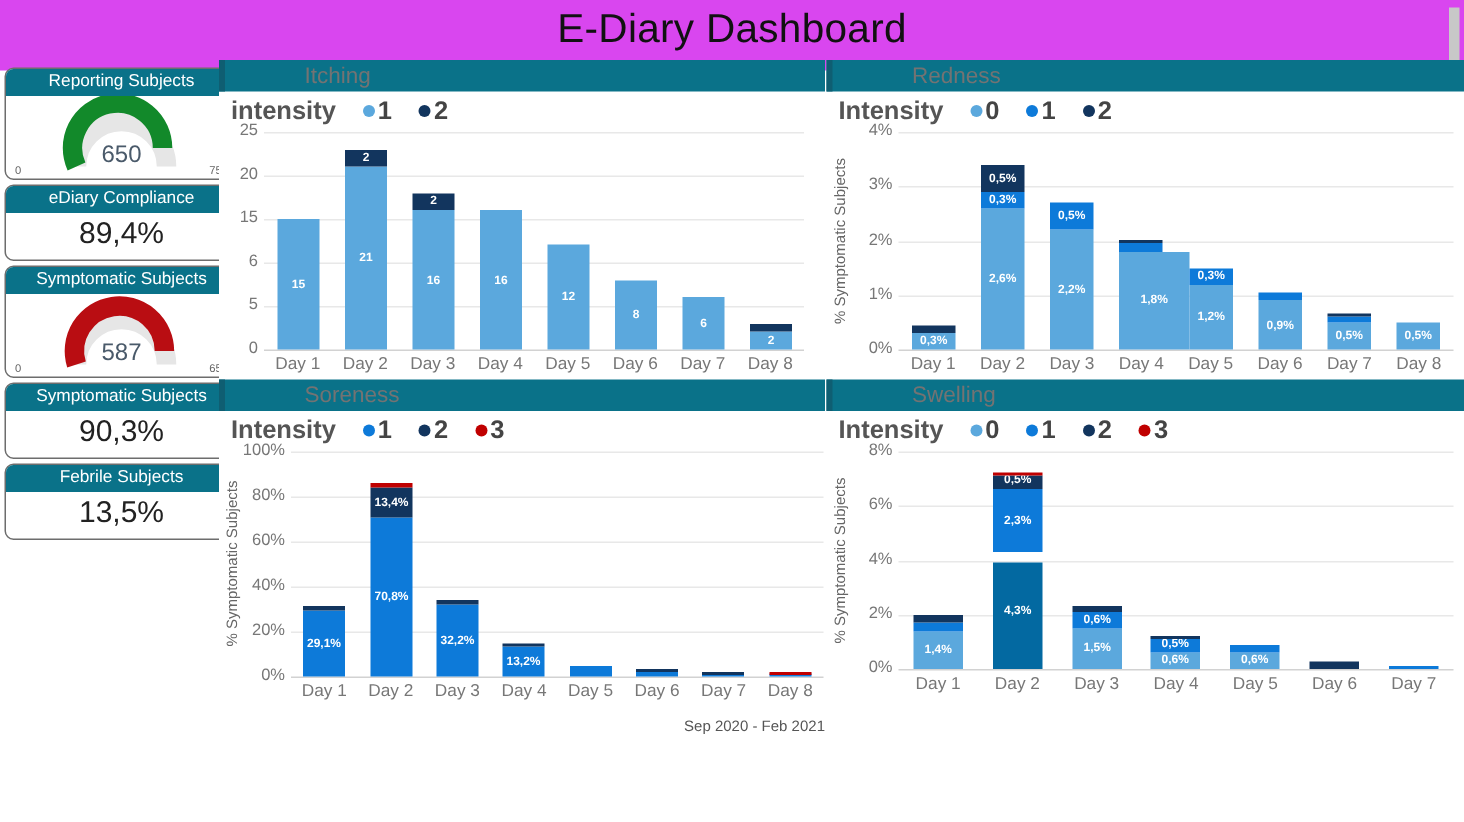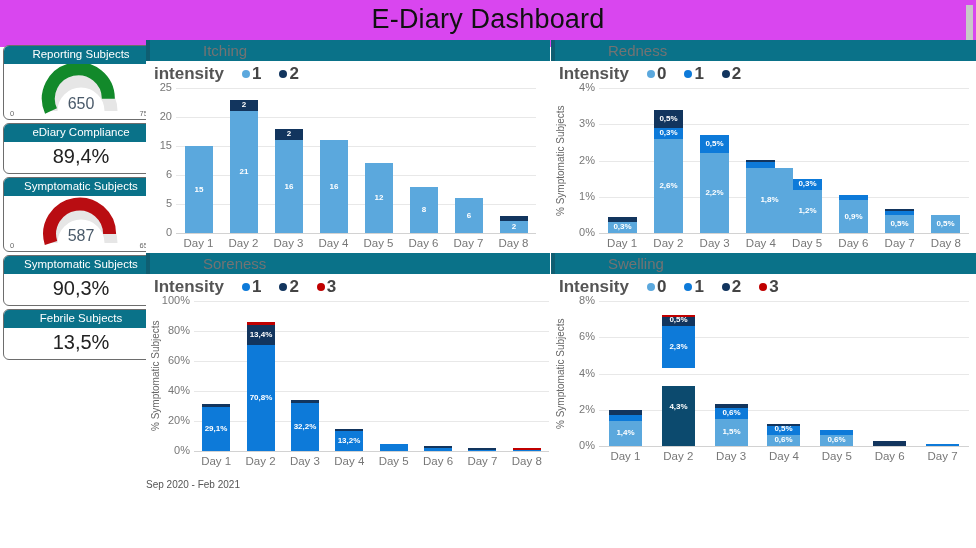--- a/index.html
+++ b/index.html
@@ -73,21 +73,21 @@
   .ytick{position:absolute;font-size:11px;color:#777;text-align:right;}
   .xtick{position:absolute;font-size:11.5px;color:#777;text-align:center;}
   .gridline{position:absolute;height:1px;background:#e8e8e8;}
   .axisline{position:absolute;height:1px;background:#d2d2d2;}
   .bar-seg{position:absolute;}
   .seg-label{
     position:absolute;width:100%;text-align:center;color:#ffffff;
     font-size:8px;font-weight:bold;line-height:10px;
   }
   .xaxis-caption{
-    position:absolute;width:100%;text-align:left;font-size:10px;color:#555;
+    position:absolute;width:100%;text-align:right;font-size:10px;color:#555;
   }
 
   
   .timeline{position:absolute;left:150px;top:503px;width:812px;height:30px;}
   .tl-bar{
     position:absolute;left:10px;top:7px;width:792px;height:23px;
     background:#aed9e6;border:1px solid #2b2b2b;box-sizing:border-box;
   }
   .tl-div{position:absolute;top:0;width:1px;height:100%;background:#2b2b2b;}
   .tl-handle{
@@ -398,21 +398,21 @@
         <div class="axisline" style="left: 0px; top: 145px; width: 370px;"></div>
         <div class="gridline" style="left: 0px; top: 109px; width: 370px;"></div>
         <div class="gridline" style="left: 0px; top: 73px; width: 370px;"></div>
         <div class="gridline" style="left: 0px; top: 36px; width: 370px;"></div>
         <div class="gridline" style="left: 0px; top: 0px; width: 370px;"></div>
         <div class="bar-seg" style="left: 10px; width: 33px; height: 25.375px; bottom: 0px; background: rgb(91, 168, 221);">
           <div class="seg-label" style="bottom: 7.6875px;">1,4%</div>
         </div>
         <div class="bar-seg" style="left: 10px; width: 33px; height: 5.4375px; bottom: 25.375px; background: rgb(13, 122, 217);"></div>
         <div class="bar-seg" style="left: 10px; width: 33px; height: 5.4375px; bottom: 30.8125px; background: rgb(18, 53, 94);"></div>
-        <div class="bar-seg" style="left: 63px; width: 33px; height: 60px; bottom: 0px; background: #0c4a6e;">
+        <div class="bar-seg" style="left: 63px; width: 33px; height: 71px; bottom: 0px; background: #0369a1;">
           <div class="seg-label" style="bottom: 33.9688px;">4,3%</div>
         </div>
         <div class="bar-seg" style="left: 63px; width: 33px; height: 41.6875px; bottom: 77.9375px; background: rgb(13, 122, 217);">
           <div class="seg-label" style="bottom: 15.8438px;">2,3%</div>
         </div>
         <div class="bar-seg" style="left: 63px; width: 33px; height: 9.0625px; bottom: 119.625px; background: rgb(18, 53, 94);">
           <div class="seg-label" style="bottom: 1px;">0,5%</div>
         </div>
         <div class="bar-seg" style="left: 63px; width: 33px; height: 2.71875px; bottom: 128.688px; background: rgb(192, 0, 0);"></div>
         <div class="bar-seg" style="left: 116px; width: 33px; height: 27.1875px; bottom: 0px; background: rgb(91, 168, 221);">

